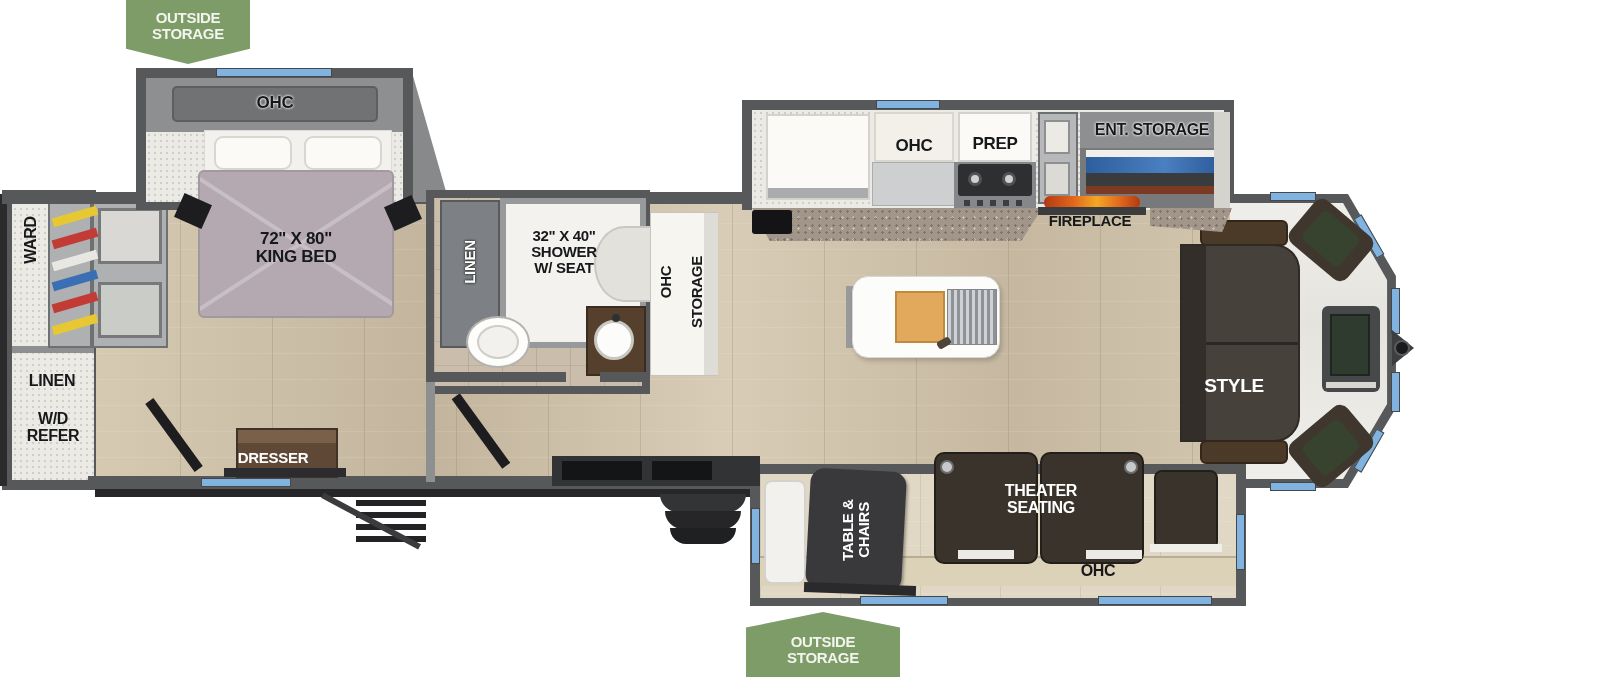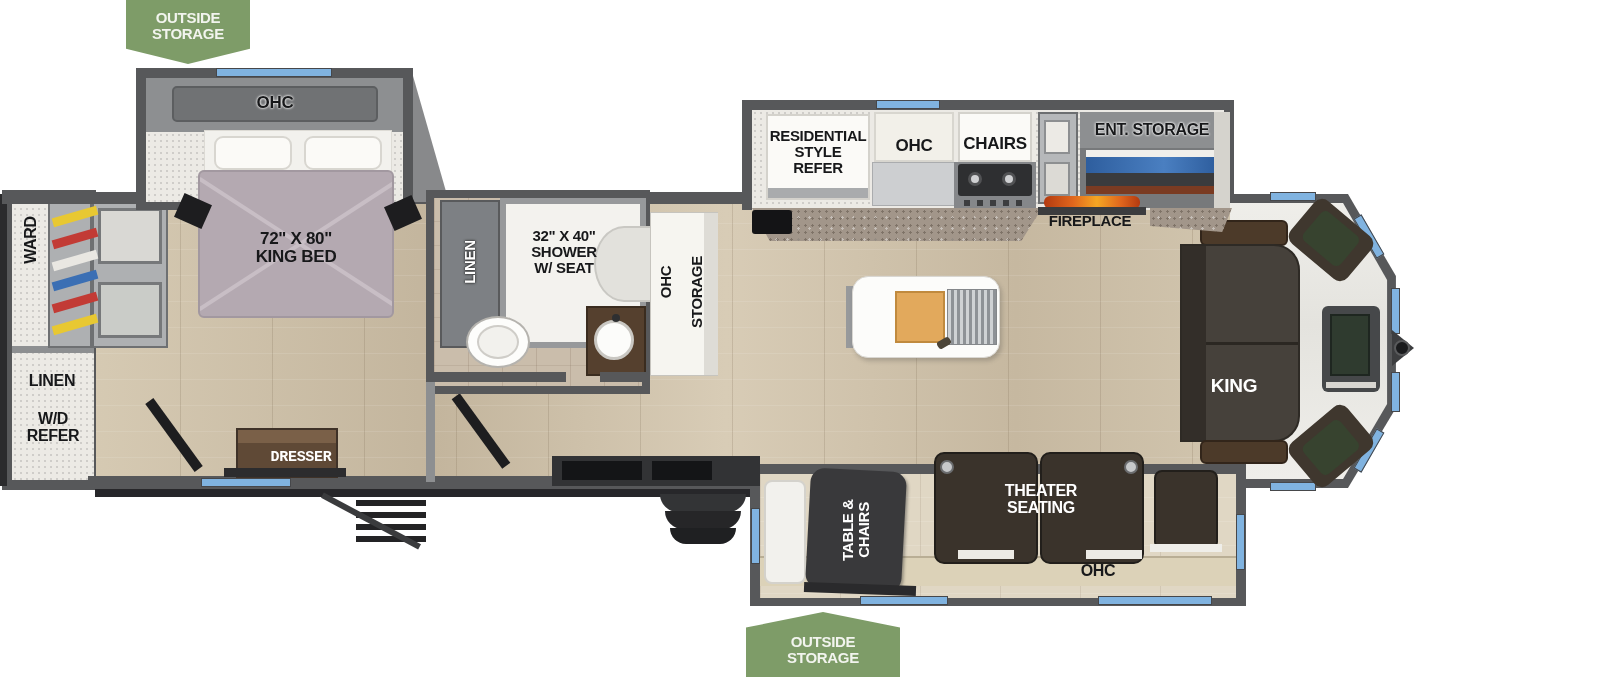--- a/index.html
+++ b/index.html
@@ -92,21 +92,21 @@
     <div class="abs" style="left:-20px;top:70px;width:240px;height:4px;background:#c8bec5;transform:rotate(-33deg);"></div>
   </div>
   <div class="lbl" style="left:296px;top:248px;font-size:17px;">72" X 80"
 KING BED</div>
   <div class="door" style="left:178px;top:198px;width:30px;height:26px;transform:rotate(24deg);"></div>
   <div class="door" style="left:388px;top:200px;width:30px;height:26px;transform:rotate(-24deg);"></div>
 
   <div class="abs" style="left:236px;top:428px;width:102px;height:50px;background:#5f4936;border:2px solid #3f3228;">
     <div class="abs" style="left:0;top:0;width:98px;height:13px;background:#7a6048;"></div>
   </div>
-  <div class="lbl w" style="left:301px;top:458px;font-size:15px;font-family:Liberation Mono, monospace;">DRESSER</div>
+  <div class="lbl w" style="left:273px;top:458px;font-size:15px;">DRESSER</div>
   <div class="abs" style="left:224px;top:468px;width:122px;height:9px;background:#2c2c2e;"></div>
   <div class="door" style="left:132px;top:430px;width:84px;height:10px;transform:rotate(54deg);"></div>
   <div class="door" style="left:438px;top:426px;width:86px;height:10px;transform:rotate(54deg);"></div>
 
   <div class="abs tile" style="left:434px;top:198px;width:208px;height:188px;"></div>
   <div class="abs" style="left:426px;top:190px;width:224px;height:204px;border:8px solid #57585a;"></div>
   <div class="abs" style="left:440px;top:200px;width:60px;height:148px;background:#7d8084;border:2px solid #595a5c;"></div>
   <div class="lbl v glow" style="left:470px;top:262px;font-size:15px;">LINEN</div>
   <div class="abs" style="left:500px;top:198px;width:146px;height:150px;background:#f3f2ee;border:6px solid #97999b;">
     <div class="abs" style="left:88px;top:22px;width:60px;height:76px;background:#e2e1dc;border:2px solid #c9c8c3;border-radius:50% 0 0 50%;"></div>
@@ -130,30 +130,27 @@
   <div class="lbl v" style="left:666px;top:282px;font-size:15px;">OHC</div>
   <div class="lbl v" style="left:697px;top:292px;font-size:15px;">STORAGE</div>
 
   <div class="wall" style="left:742px;top:100px;width:492px;height:110px;"></div>
   <div class="abs speck" style="left:752px;top:110px;width:472px;height:100px;"></div>
   <div class="win" style="left:876px;top:100px;width:64px;height:9px;"></div>
 
   <div class="abs" style="left:766px;top:114px;width:104px;height:86px;background:#fbfaf7;border:2px solid #d4d2cc;">
     <div class="abs" style="left:0;top:72px;width:100px;height:10px;background:#a9abad;"></div>
   </div>
-  <div class="lbl" style="left:818px;top:152px;font-size:15px;">RESIDENTIAL
-STYLE
-REFER</div>
 
   <div class="abs" style="left:874px;top:112px;width:80px;height:50px;background:#f2f0e9;border:2px solid #d8d6cf;"></div>
   <div class="lbl" style="left:914px;top:146px;font-size:17px;">OHC</div>
   <div class="abs" style="left:872px;top:162px;width:84px;height:44px;background:#cdcfd1;border:1px solid #aaacae;"></div>
 
   <div class="abs" style="left:958px;top:112px;width:74px;height:50px;background:#fbfaf7;border:2px solid #d4d2cc;"></div>
-  <div class="lbl" style="left:995px;top:144px;font-size:17px;">CHAIRS</div>
+  <div class="lbl" style="left:995px;top:144px;font-size:17px;">PREP</div>
 
   <div class="abs" style="left:954px;top:162px;width:82px;height:46px;background:#85878a;">
     <div class="abs" style="left:4px;top:2px;width:74px;height:32px;background:#2e2f31;border-radius:3px;"></div>
     <div class="abs" style="left:14px;top:10px;width:14px;height:14px;background:#cfd0d2;border-radius:50%;border:3px solid #515254;"></div>
     <div class="abs" style="left:48px;top:10px;width:14px;height:14px;background:#cfd0d2;border-radius:50%;border:3px solid #515254;"></div>
     <div class="abs" style="left:10px;top:38px;width:62px;height:6px;background:repeating-linear-gradient(90deg,#3c3d3f 0 6px,transparent 6px 13px);"></div>
   </div>
 
   <div class="abs" style="left:1038px;top:112px;width:40px;height:92px;background:#b6b8ba;border:2px solid #6d6f71;">
     <div class="abs" style="left:4px;top:6px;width:26px;height:34px;background:#eceae5;border:2px solid #8d8f91;"></div>
@@ -206,21 +203,21 @@
   <div class="abs" style="left:1322px;top:306px;width:58px;height:86px;background:#46484a;border-radius:6px;">
     <div class="abs" style="left:8px;top:8px;width:40px;height:62px;background:#2f3b2f;border:2px solid #1e2620;"></div>
     <div class="abs" style="left:4px;top:76px;width:50px;height:6px;background:#d8d6d1;"></div>
   </div>
 
   <div class="abs" style="left:1200px;top:220px;width:88px;height:26px;background:#4c3a29;border:2px solid #32251a;border-radius:6px;"></div>
   <div class="abs" style="left:1180px;top:244px;width:120px;height:198px;background:#46413b;border:2px solid #2e2a25;border-radius:0 26px 26px 0;">
     <div class="abs" style="left:0;top:0;width:24px;height:194px;background:#332e29;"></div>
     <div class="abs" style="left:24px;top:96px;width:92px;height:3px;background:#2b2722;"></div>
   </div>
-  <div class="lbl w" style="left:1234px;top:386px;font-size:19px;">KING</div>
+  <div class="lbl w" style="left:1234px;top:386px;font-size:19px;">STYLE</div>
   <div class="abs" style="left:1200px;top:440px;width:88px;height:24px;background:#4c3a29;border:2px solid #32251a;border-radius:6px;"></div>
 
   <div class="wall" style="left:750px;top:464px;width:496px;height:142px;"></div>
   <div class="abs woodlight" style="left:760px;top:474px;width:476px;height:124px;"></div>
   <div class="abs" style="left:760px;top:556px;width:476px;height:30px;background:#dcd2b8;border-top:2px solid #b9ae95;"></div>
   <div class="lbl" style="left:1098px;top:571px;font-size:16px;">OHC</div>
 
   <div class="abs" style="left:764px;top:480px;width:42px;height:104px;background:#f2f1ed;border:2px solid #d4d2cc;border-radius:8px;"></div>
   <div class="abs" style="left:808px;top:470px;width:96px;height:120px;background:#39393b;border-radius:14px;transform:rotate(3deg);box-shadow:2px 2px 3px rgba(40,40,40,.4);"></div>
   <div class="lbl v w" style="left:856px;top:530px;font-size:15px;">TABLE &amp;

